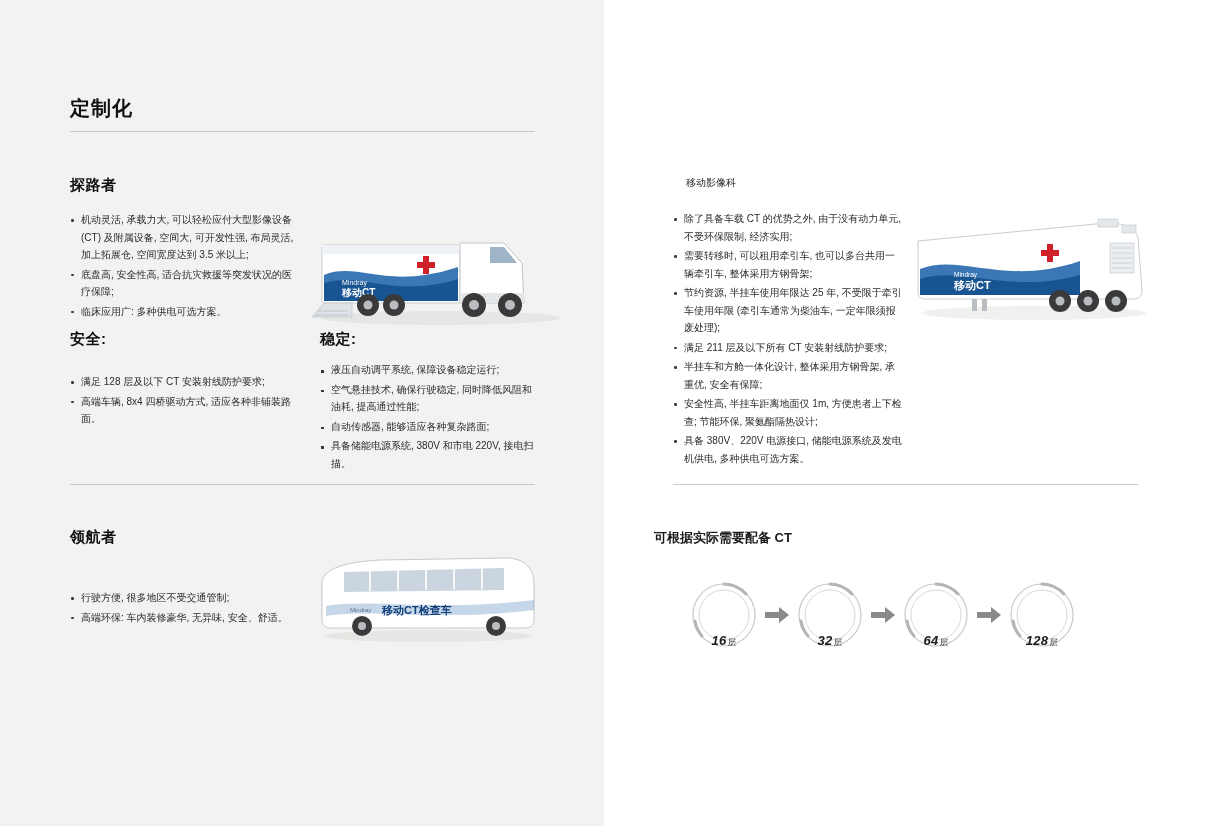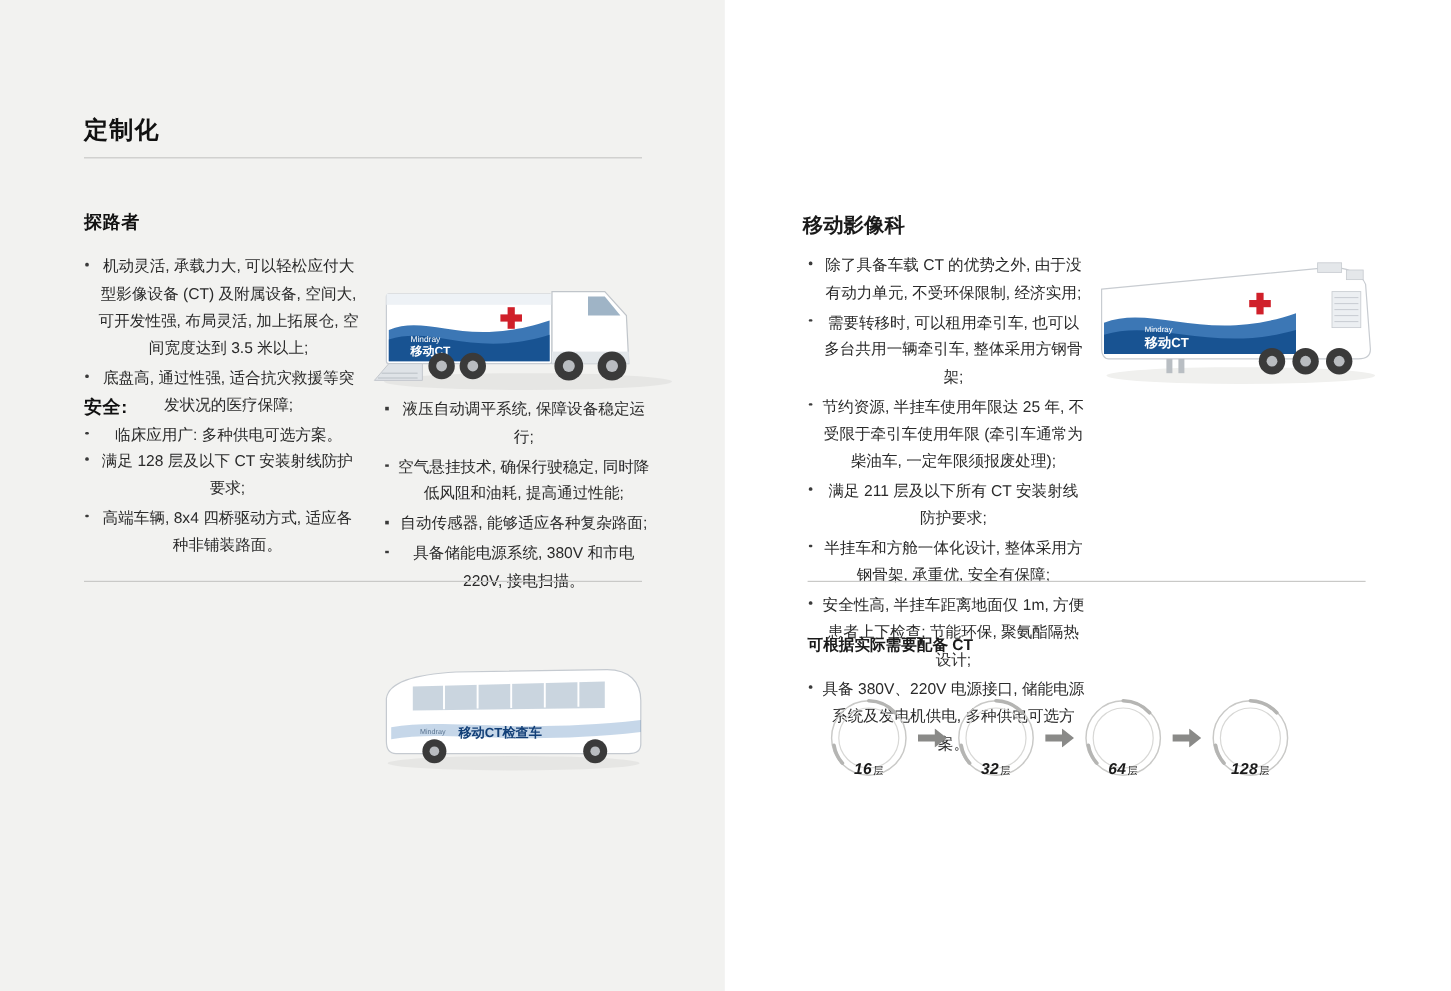--- a/index.html
+++ b/index.html
@@ -66,25 +66,24 @@
   .blk-explorer .sec-title { margin-bottom: 16px; }
 
   ul.bl {
     margin: 0;
     padding: 0;
     list-style: none;
   }
   ul.bl li {
     position: relative;
     padding-left: 11px;
-    font-size: 13px;
+    font-size: 10px;
     line-height: 1.75;
     color: #2a2a2a;
     margin-bottom: 2px;
-    text-align: center;
   }
   ul.bl li:before {
     content: "";
     position: absolute;
     left: 1px;
     top: 8px;
     width: 2.5px;
     height: 2.5px;
     background: #3a3a3a;
     border-radius: 50%;
@@ -141,24 +140,24 @@
     position: absolute;
     left: 310px;
     top: 540px;
     width: 235px;
     height: 115px;
   }
 
   
   .r-title {
     position: absolute;
-    left: 669px;
+    left: 686px;
     top: 176px;
-    font-size: 17px;
-    font-weight: bold;
+    font-size: 10px;
+    font-weight: normal;
   }
   .blk-mobile {
     position: absolute;
     left: 673px;
     top: 210px;
     width: 232px;
   }
   .img-trailer {
     position: absolute;
     left: 910px;
@@ -169,21 +168,21 @@
   .r-rule {
     position: absolute;
     left: 673px;
     top: 484px;
     width: 465px;
     height: 1px;
     background: #c9c9c7;
   }
   .r-title2 {
     position: absolute;
-    left: 673px;
+    left: 654px;
     top: 529px;
     font-size: 13px;
     font-weight: bold;
   }
 
   .ct-row {
     position: absolute;
     left: 690px;
     top: 575px;
     width: 440px;
@@ -231,21 +230,21 @@
 
   <div class="col-left">
 
     <div class="page-title">定制化</div>
     <div class="title-rule"></div>
 
     <div class="blk-explorer">
       <div class="sec-title">探路者</div>
       <ul class="bl">
         <li>机动灵活, 承载力大, 可以轻松应付大型影像设备 (CT) 及附属设备, 空间大, 可开发性强, 布局灵活, 加上拓展仓, 空间宽度达到 3.5 米以上;</li>
-        <li>底盘高, 通过性强, 适合抗灾救援等突发状况的医疗保障;</li>
+        <li>底盘高, 安全性高, 适合抗灾救援等突发状况的医疗保障;</li>
         <li>临床应用广: 多种供电可选方案。</li>
       </ul>
     </div>
 
     <div class="img-truck">
       <svg width="258" height="130" viewBox="0 0 258 130" xmlns="http://www.w3.org/2000/svg">
 
         <ellipse cx="132" cy="113" rx="120" ry="7" fill="#e6e6e4"></ellipse>
 
         <rect x="14" y="40" width="138" height="58" rx="2" fill="#ffffff" stroke="#c7ccd2" stroke-width="1"></rect>
@@ -281,30 +280,38 @@
 
     <div class="blk-safety">
       <div class="sec-title">安全:</div>
       <ul class="bl">
         <li>满足 128 层及以下 CT 安装射线防护要求;</li>
         <li>高端车辆, 8x4 四桥驱动方式, 适应各种非铺装路面。</li>
       </ul>
     </div>
 
     <div class="blk-stable">
+      <div class="sec-title">稳定:</div>
       <ul class="bl sq">
         <li>液压自动调平系统, 保障设备稳定运行;</li>
         <li>空气悬挂技术, 确保行驶稳定, 同时降低风阻和油耗, 提高通过性能;</li>
         <li>自动传感器, 能够适应各种复杂路面;</li>
         <li>具备储能电源系统, 380V 和市电 220V, 接电扫描。</li>
       </ul>
     </div>
 
     <div class="mid-rule"></div>
 
+    <div class="blk-pilot">
+      <div class="sec-title">领航者</div>
+      <ul class="bl">
+        <li>行驶方便, 很多地区不受交通管制;</li>
+        <li>高端环保: 车内装修豪华, 无异味, 安全、舒适。</li>
+      </ul>
+    </div>
 
     <div class="img-bus">
       <svg width="235" height="115" viewBox="0 0 235 115" xmlns="http://www.w3.org/2000/svg">
         <ellipse cx="118" cy="96" rx="105" ry="6" fill="#e6e6e4"></ellipse>
 
         <path d="M12 42 C14 28, 36 22, 70 20 L196 18 C214 18, 224 28, 224 44 L224 80 C224 86, 220 88, 214 88 L20 88 C14 88, 12 84, 12 78 Z" fill="#ffffff" stroke="#c5cad0" stroke-width="1"></path>
 
         <path d="M34 32 L194 28 L194 50 L34 52 Z" fill="#9fb2c4" opacity="0.55"></path>
         <path d="M60 30 L60 51 M88 29.5 L88 50.5 M116 29 L116 50 M144 28.5 L144 49.5 M172 28 L172 49" stroke="#ffffff" stroke-width="1.6"></path>
 

